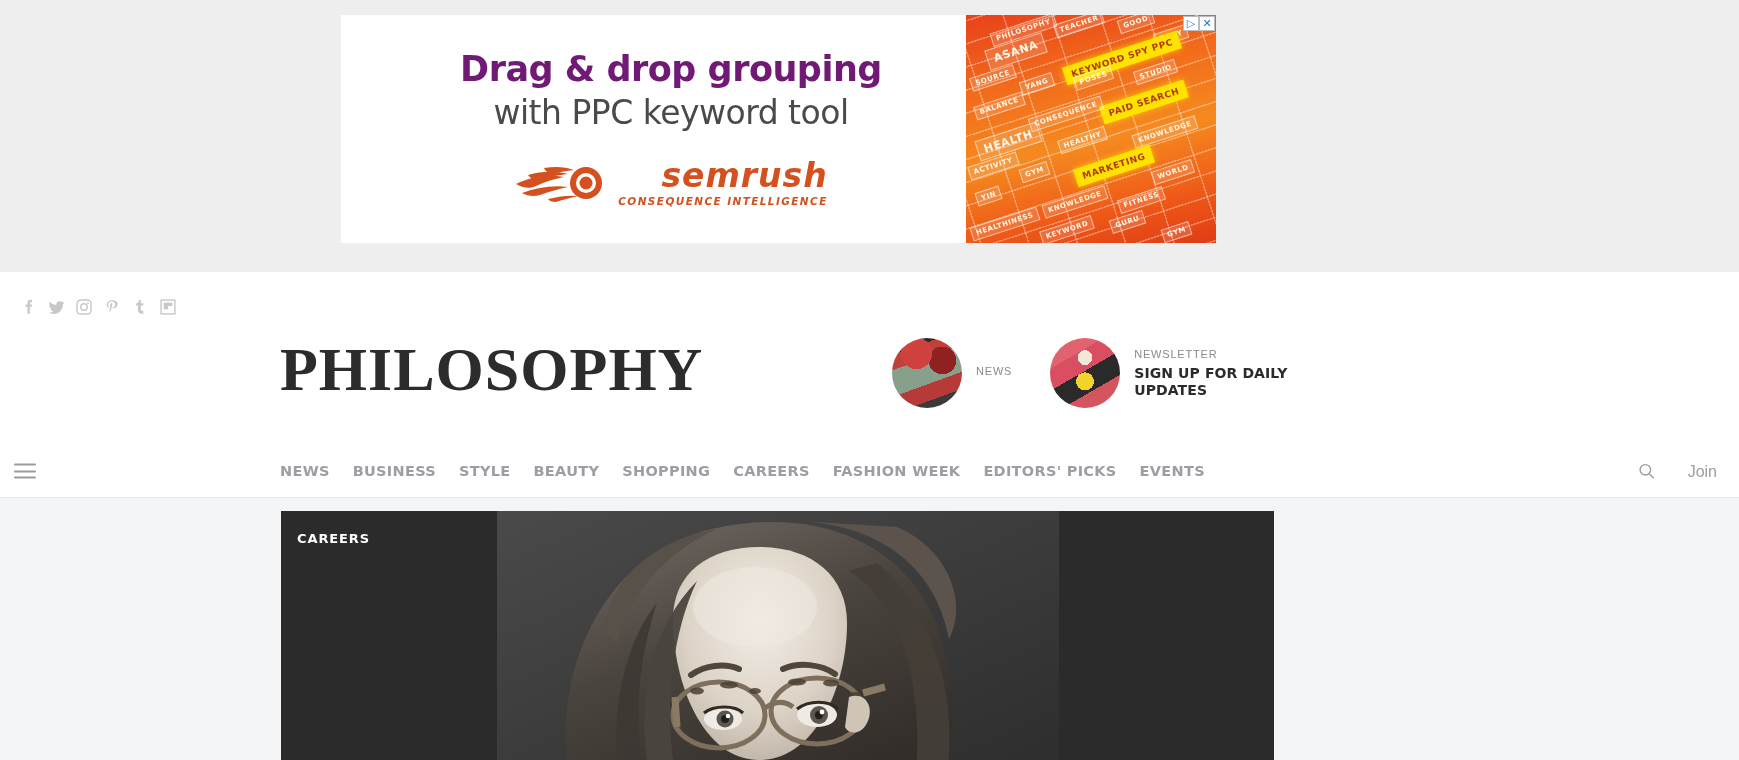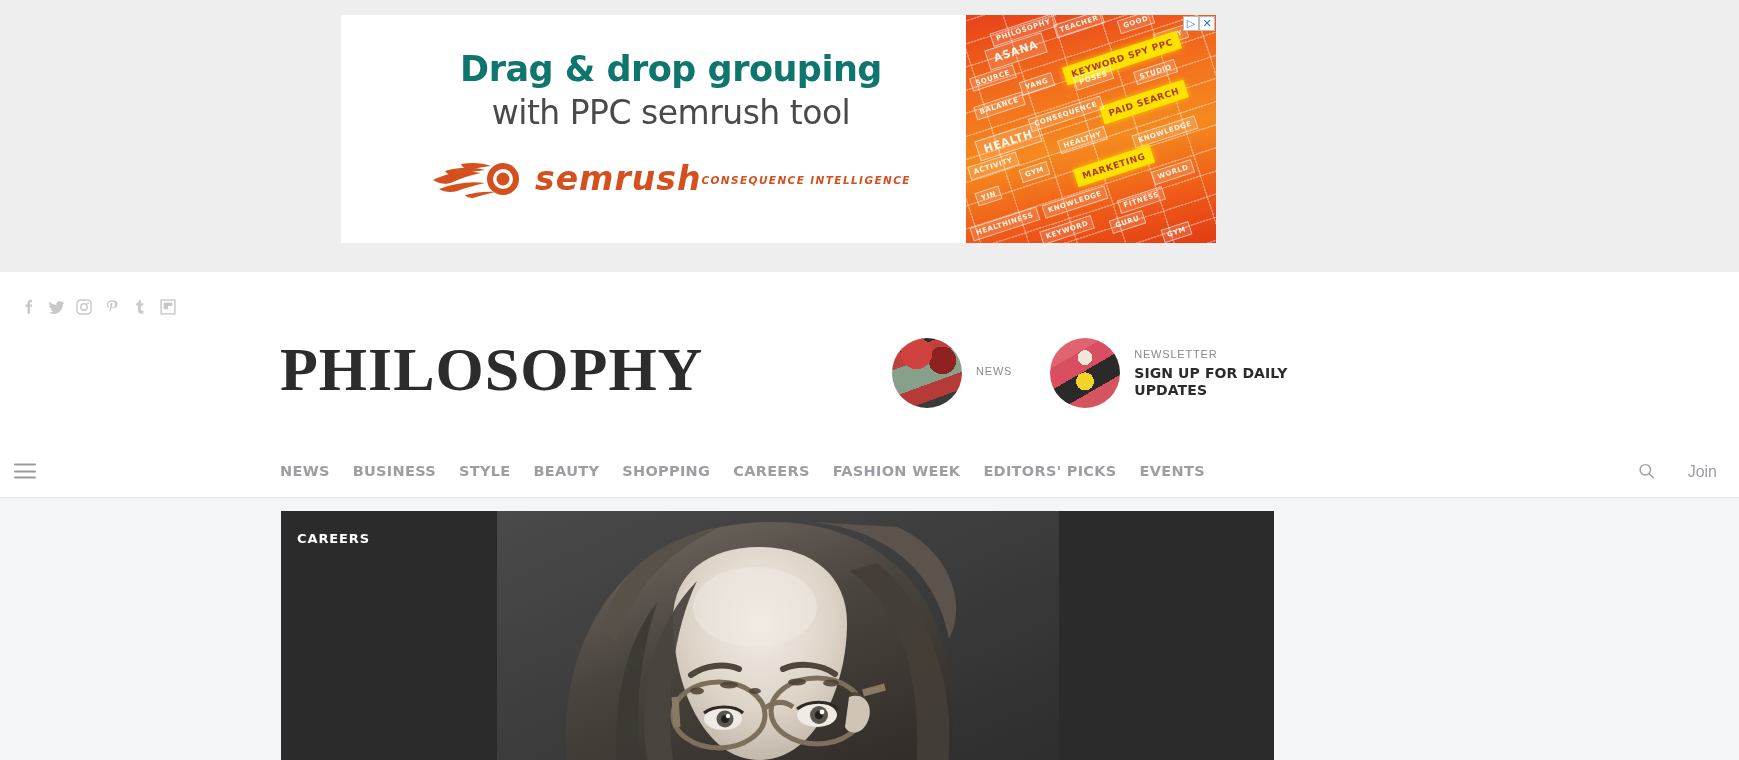--- a/index.html
+++ b/index.html
@@ -33,21 +33,21 @@
     display: flex;
     flex-direction: column;
     align-items: center;
     justify-content: flex-start;
     padding-top: 34px;
   }
   .ad-head1 {
     font-family: "DejaVu Sans", sans-serif;
     font-size: 35px;
     font-weight: bold;
-    color: #0f766e;
+    color: #701a75;
     letter-spacing: -0.5px;
     line-height: 1.15;
     white-space: nowrap;
   }
   .ad-head2 {
     font-family: "DejaVu Sans", sans-serif;
     font-size: 33px;
     font-weight: normal;
     color: #4a4a4a;
     letter-spacing: -0.5px;
@@ -61,21 +61,22 @@
     margin-top: 26px;
     gap: 8px;
   }
   .flame {
     width: 96px; height: 40px;
     position: relative;
   }
   .flame svg { display:block; }
   .ad-brand {
     display: flex;
-    align-items: center;
+    flex-direction: column;
+    align-items: flex-end;
   }
   .ad-brand-name {
     font-family: "DejaVu Sans", sans-serif;
     font-size: 33px;
     font-weight: bold;
     font-style: italic;
     color: #d4501e;
     letter-spacing: 1px;
     line-height: 1;
   }
@@ -323,21 +324,21 @@
   }
 </style>
 </head>
 <body>
 
 <div class="ad-strip">
   <div class="ad-unit">
 
     <div class="ad-left">
       <div class="ad-head1">Drag &amp; drop grouping</div>
-      <div class="ad-head2">with PPC semrush tool</div>
+      <div class="ad-head2">with PPC keyword tool</div>
 
       <div class="ad-logo-row">
         <span class="flame">
           <svg width="96" height="40" viewBox="0 0 96 40">
             <g fill="#d4501e">
               <path d="M2 21 C18 13, 34 11, 50 14 C40 16, 30 19, 22 23 C16 26, 8 25, 2 21 Z"></path>
               <path d="M8 30 C24 24, 40 22, 54 24 C44 26, 34 29, 26 32 C20 34, 13 33, 8 30 Z"></path>
               <path d="M14 12 C28 8, 42 8, 54 11 C44 12, 34 14, 26 17 C21 18, 17 16, 14 12 Z"></path>
               <path d="M30 5 C42 3, 52 4, 60 7 C52 8, 44 9, 38 11 C34 10, 31 8, 30 5 Z"></path>
               <path d="M34 36 C46 33, 56 32, 64 33 C56 35, 48 37, 42 39 C38 39, 35 38, 34 36 Z"></path>

